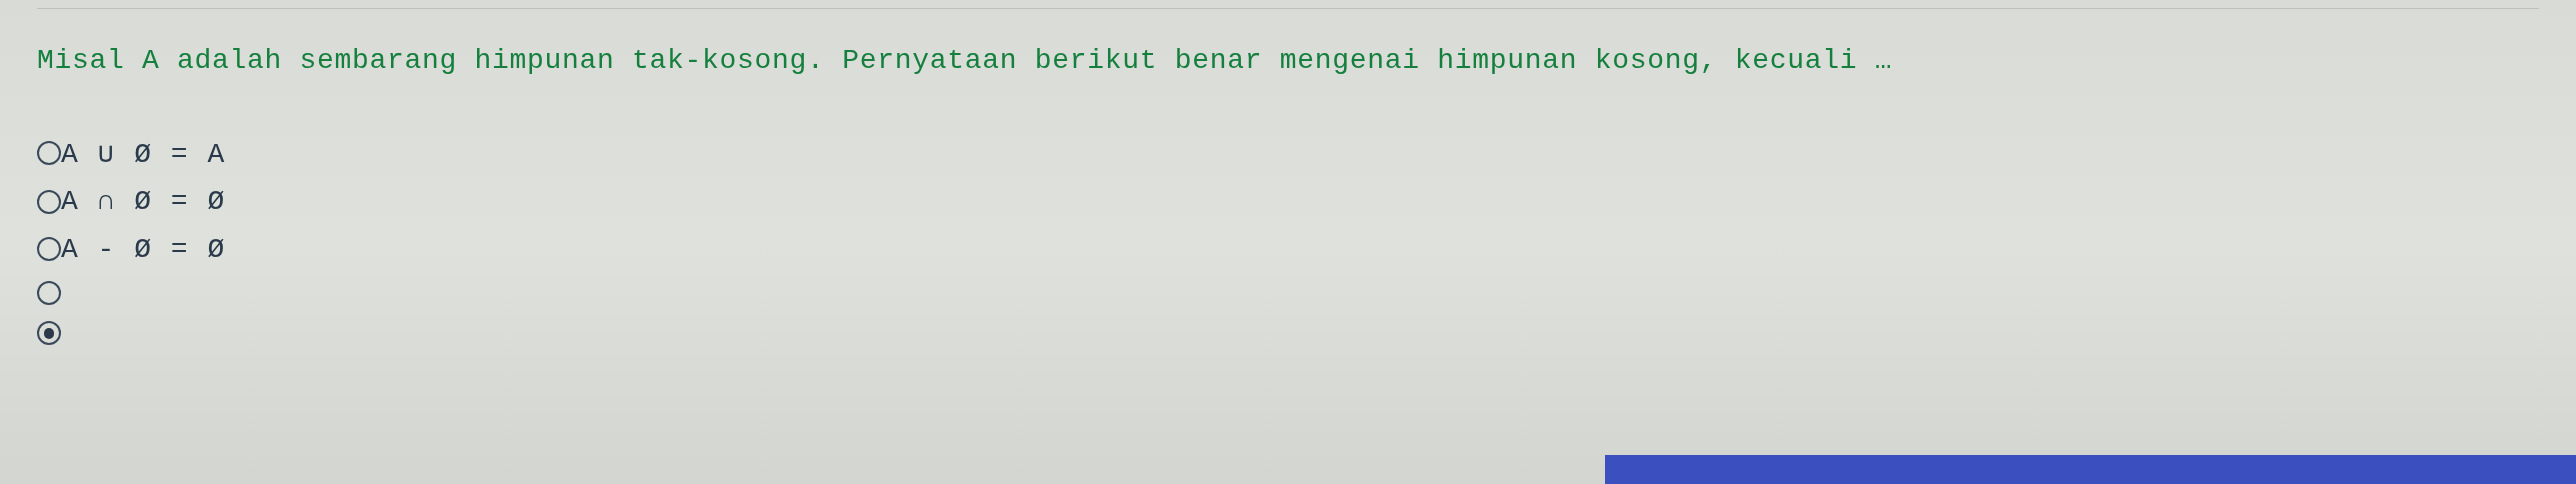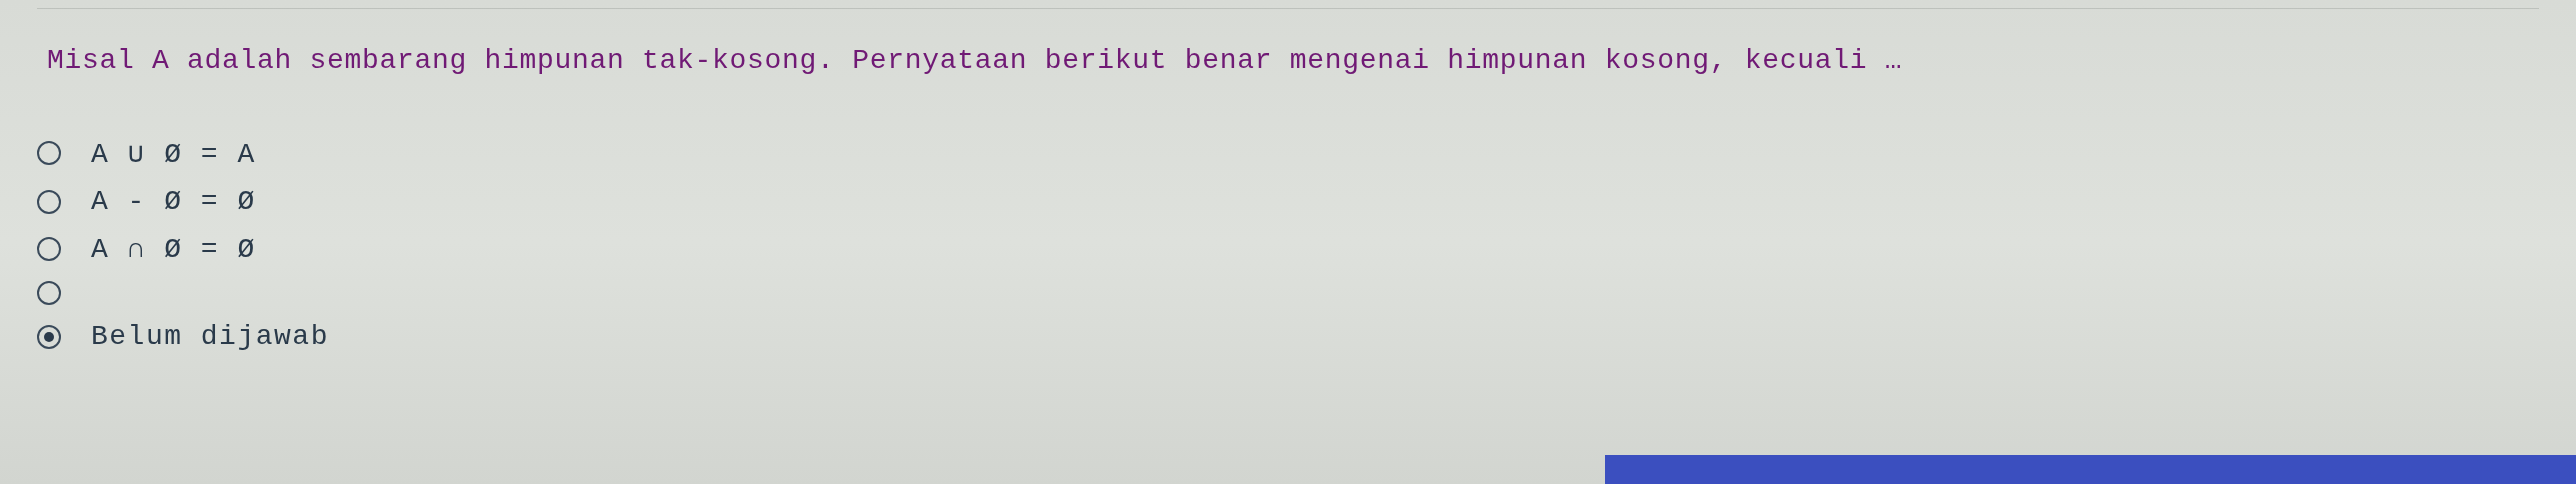--- a/index.html
+++ b/index.html
@@ -23,33 +23,32 @@
       left: 37px;
       right: 37px;
       height: 1.5px;
       background: rgba(150,155,150,0.4);
     }
     .question-text {
       font-size: 28px;
       margin-top: 22.4px;
       margin-bottom: 60px;
       letter-spacing: 0.7px;
-      color: #701a75;
+      color: #15803d;
       font-weight: normal;
-      margin-left: 10px;
     }
     .options {
       display: flex;
       flex-direction: column;
       gap: 16.4px;
     }
     .option {
       display: flex;
       align-items: center;
-      gap: 30px;
+      gap: 0;
       font-size: 28px;
       letter-spacing: 1.5px;
       color: #2a3a4a;
     }
     .radio {
       width: 24px;
       height: 24px;
       border: 2.2px solid #3a4a5a;
       border-radius: 50%;
       display: inline-flex;
@@ -85,29 +84,28 @@
 
 <div class="question-text">Misal A adalah sembarang himpunan tak-kosong. Pernyataan berikut benar mengenai himpunan kosong, kecuali …</div>
 
 <div class="options">
   <div class="option">
     <span class="radio"></span>
     <span class="option-label">A ∪ Ø = A</span>
   </div>
   <div class="option">
     <span class="radio"></span>
-    <span class="option-label">A - Ø = Ø</span>
+    <span class="option-label">A ∩ Ø = Ø</span>
   </div>
   <div class="option">
     <span class="radio"></span>
-    <span class="option-label">A ∩ Ø = Ø</span>
+    <span class="option-label">A - Ø = Ø</span>
   </div>
   <div class="option">
     <span class="radio"></span>
   </div>
   <div class="option">
     <span class="radio selected"></span>
-    <span class="option-label">Belum dijawab</span>
   </div>
 </div>
 
 <div class="bottom-bar"></div>
 
 
 </body></html>

